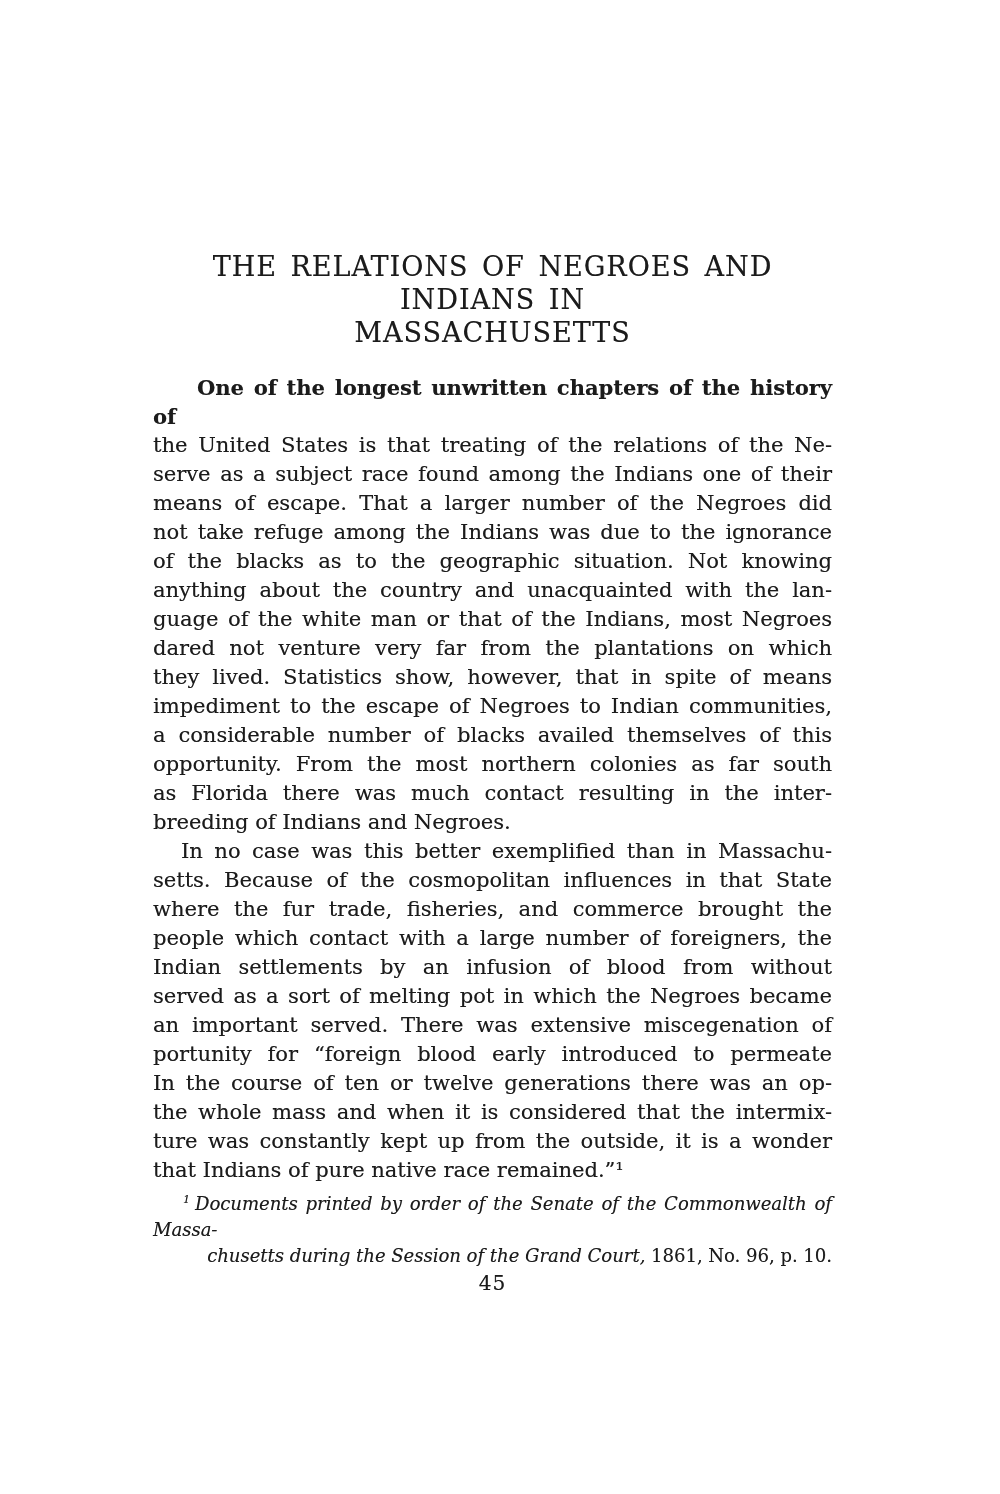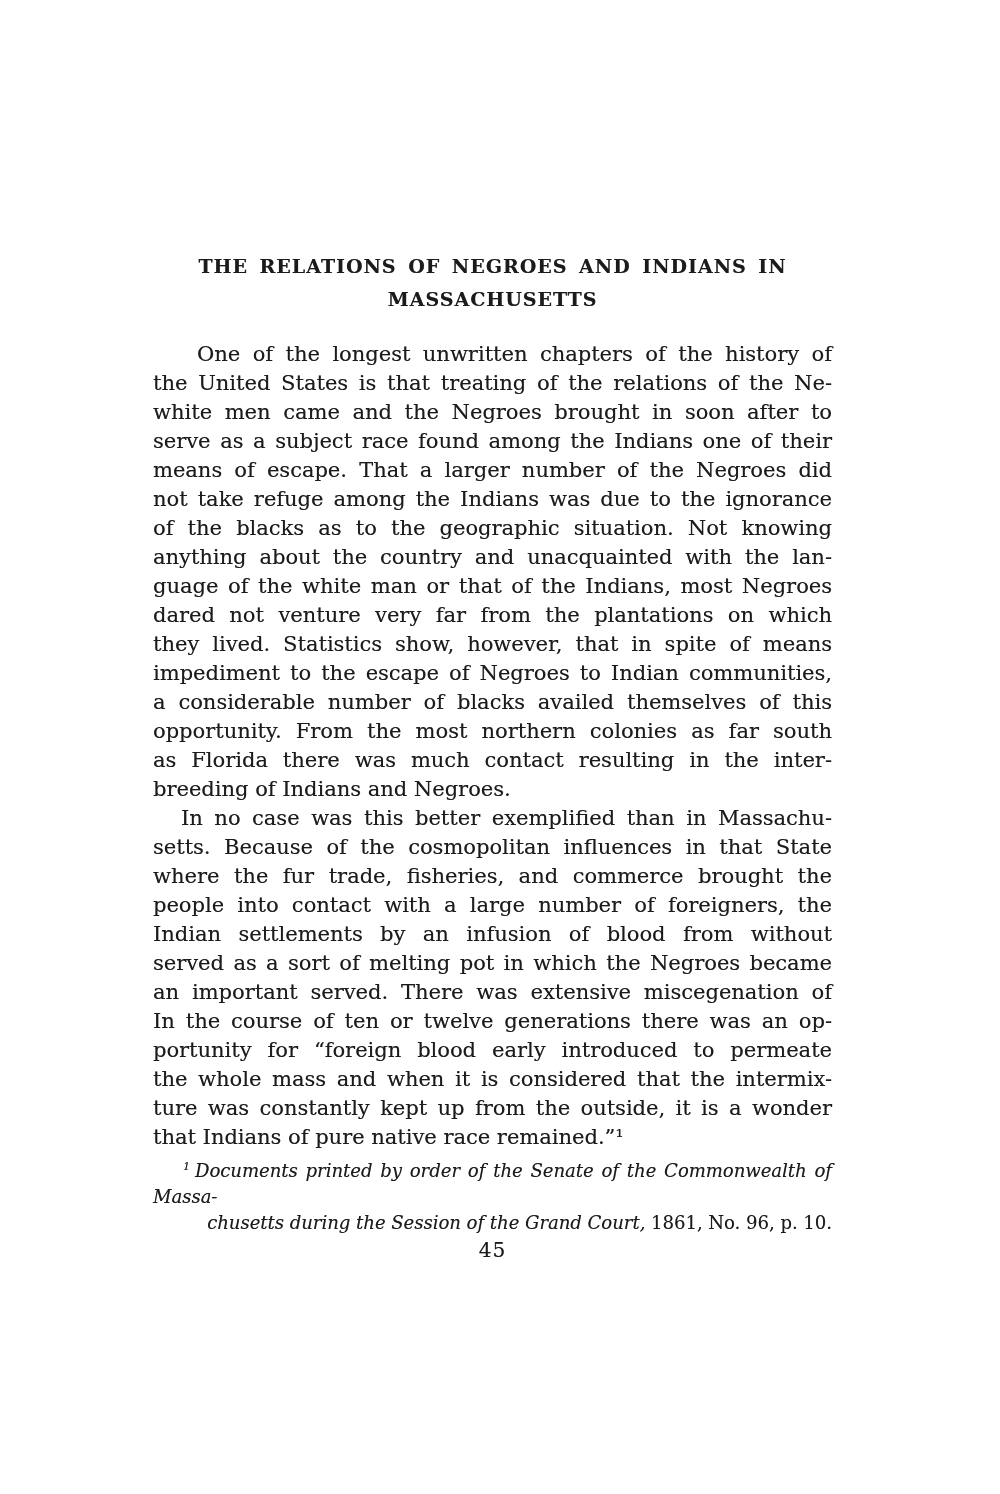--- a/index.html
+++ b/index.html
@@ -18,40 +18,40 @@
     overflow: hidden;
   }
   .content {
     position: absolute;
     left: 153px;
     top: 250px;
     width: 679px;
   }
   .title {
     margin: 0 0 24px 0;
-    font-size: 19px;
-    font-weight: bold;
+    font-size: 27px;
+    font-weight: normal;
     text-align: center;
     line-height: 33px;
     letter-spacing: 1px;
     word-spacing: 4px;
   }
   .para {
     font-size: 21px;
     line-height: 29px;
   }
   .line {
     text-align: justify;
     text-align-last: justify;
     text-justify: inter-word;
   }
   .line.last {
     text-align-last: left;
   }
-  .indent1 { text-indent: 44px; }
+  .indent1 { text-indent: 44px; font-weight: bold; }
   .indent2 { text-indent: 28px; }
   .footnote {
     margin-top: 6px;
     font-size: 18px;
     line-height: 26px;
   }
   .fn-line-1 {
     text-align: justify;
     text-align-last: justify;
     text-indent: 30px;
@@ -81,46 +81,45 @@
   <div class="content">
 
     <h1 class="title">
       <div>THE RELATIONS OF NEGROES AND INDIANS IN</div>
       <div>MASSACHUSETTS</div>
     </h1>
 
     <div class="para">
       <div class="line indent1">One of the longest unwritten chapters of the history of</div>
       <div class="line">the United States is that treating of the relations of the Ne-</div>
-      <div class="line">white men came and the Negroes brought in soon after to</div>
       <div class="line">serve as a subject race found among the Indians one of their</div>
       <div class="line">means of escape.  That a larger number of the Negroes did</div>
       <div class="line">not take refuge among the Indians was due to the ignorance</div>
       <div class="line">of the blacks as to the geographic situation.  Not knowing</div>
       <div class="line">anything about the country and unacquainted with the lan-</div>
       <div class="line">guage of the white man or that of the Indians, most Negroes</div>
       <div class="line">dared not venture very far from the plantations on which</div>
       <div class="line">they lived.  Statistics show, however, that in spite of means</div>
       <div class="line">impediment to the escape of Negroes to Indian communities,</div>
       <div class="line">a considerable number of blacks availed themselves of this</div>
       <div class="line">opportunity.  From the most northern colonies as far south</div>
       <div class="line">as Florida there was much contact resulting in the inter-</div>
       <div class="line last">breeding of Indians and Negroes.</div>
     </div>
 
     <div class="para">
       <div class="line indent2">In no case was this better exemplified than in Massachu-</div>
       <div class="line">setts.  Because of the cosmopolitan influences in that State</div>
       <div class="line">where the fur trade, fisheries, and commerce brought the</div>
-      <div class="line">people into contact with a large number of foreigners, the</div>
+      <div class="line">people which contact with a large number of foreigners, the</div>
       <div class="line">Indian settlements by an infusion of blood from without</div>
       <div class="line">served as a sort of melting pot in which the Negroes became</div>
       <div class="line">an important served.  There was extensive miscegenation of</div>
+      <div class="line">portunity for “foreign blood early introduced to permeate</div>
       <div class="line">In the course of ten or twelve generations there was an op-</div>
-      <div class="line">portunity for “foreign blood early introduced to permeate</div>
       <div class="line">the whole mass and when it is considered that the intermix-</div>
       <div class="line">ture was constantly kept up from the outside, it is a wonder</div>
       <div class="line last">that Indians of pure native race remained.”¹</div>
     </div>
 
     <div class="footnote">
       <div class="fn-line-1"><sup class="fn-marker">1</sup><span class="fn-italic">Documents printed by order of the Senate of the Commonwealth of Massa-</span></div>
       <div class="fn-line-2"><span class="fn-italic">chusetts during the Session of the Grand Court,</span><span class="fn-roman"> 1861, No. 96, p. 10.</span></div>
     </div>
 

